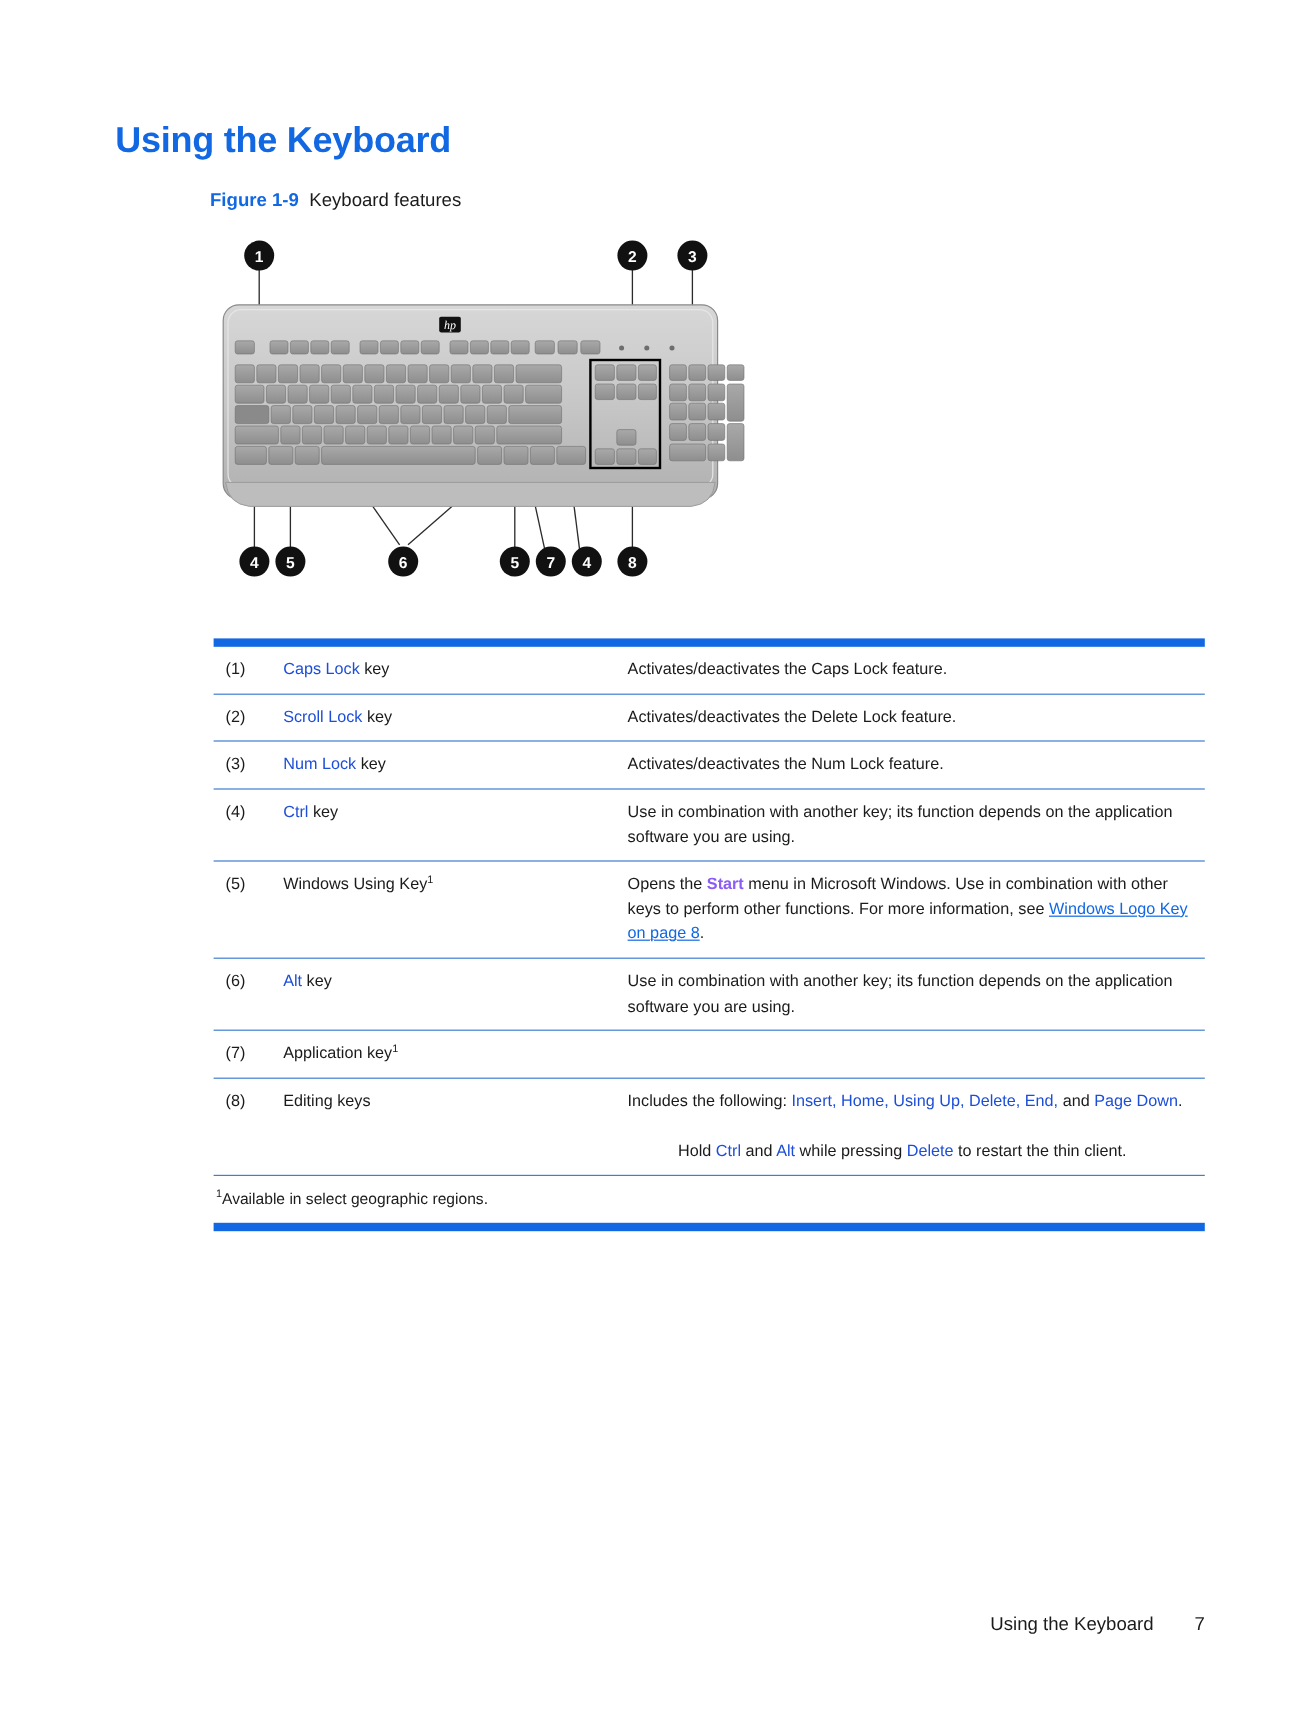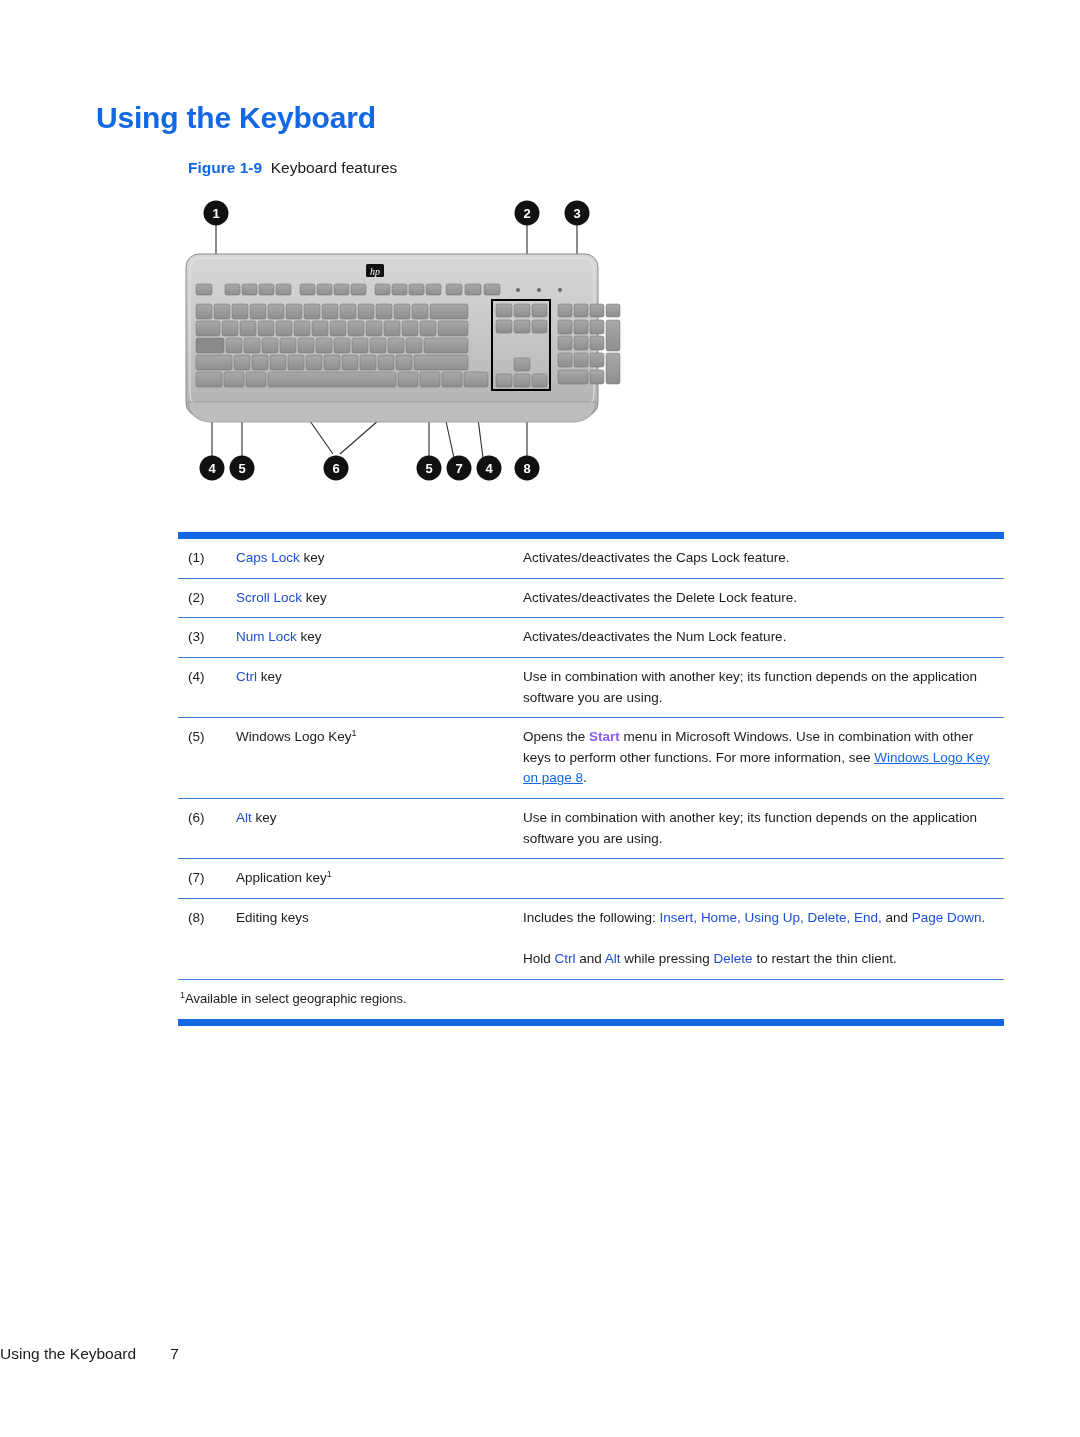--- a/index.html
+++ b/index.html
@@ -28,21 +28,21 @@
     top: 101px;
     font-size: 30px;
     font-weight: bold;
     color: #1268e3;
     letter-spacing: -0.2px;
   }
 
   
   .fig-caption {
     position: absolute;
-    left: 188px;
+    left: 175px;
     top: 159px;
     font-size: 15.5px;
     white-space: nowrap;
   }
   .fig-caption .fig-label {
     font-weight: bold;
     color: #1268e3;
   }
   .fig-caption .fig-text {
     color: #1b1b1b;
@@ -105,20 +105,21 @@
     font-size: 13.5px;
     color: #1b1b1b;
     line-height: 1.53;
     padding-right: 12px;
   }
   .c-desc p {
     margin: 0;
   }
   .c-desc p + p {
     margin-top: 21px;
+    margin-left: 42px;
   }
 
   .blue { color: #1d4ed8; }
   .blue-link {
     color: #1268e3;
     text-decoration: underline;
   }
   .bold { font-weight: bold; color: #8b5cf6; }
   sup {
     font-size: 9px;
@@ -131,21 +132,21 @@
     color: #1b1b1b;
     padding: 11px 0 13px 2px;
   }
 
   
   .footer {
     position: absolute;
     left: 0;
     top: 1345px;
     width: 1080px;
-    text-align: left;
+    text-align: right;
     padding-right: 76px;
     box-sizing: border-box;
     font-size: 15.5px;
     color: #1b1b1b;
   }
   .footer .f-title { margin-right: 34px; }
 </style>
 </head>
 <body>
 
@@ -411,21 +412,21 @@
     <div class="row">
       <div class="c-num">(4)</div>
       <div class="c-name"><span class="blue">Ctrl</span><span> key</span></div>
       <div class="c-desc">
           <p>Use in combination with another key; its function depends on the application software you are using.</p>
         </div>
     </div>
 
     <div class="row">
       <div class="c-num">(5)</div>
-      <div class="c-name"><span>Windows Logo Key</span><sup>1</sup></div>
+      <div class="c-name"><span>Windows Using Key</span><sup>1</sup></div>
       <div class="c-desc">
         <p><span>Opens the </span><span class="bold">Start</span><span> menu in Microsoft Windows. Use in combination with other keys to perform other functions. For more information, see </span><span class="blue-link">Windows Logo Key on page 8</span><span>.</span></p>
       </div>
     </div>
 
     <div class="row">
       <div class="c-num">(6)</div>
       <div class="c-name"><span class="blue">Alt</span><span> key</span></div>
       <div class="c-desc">
           <p>Use in combination with another key; its function depends on the application software you are using.</p>

